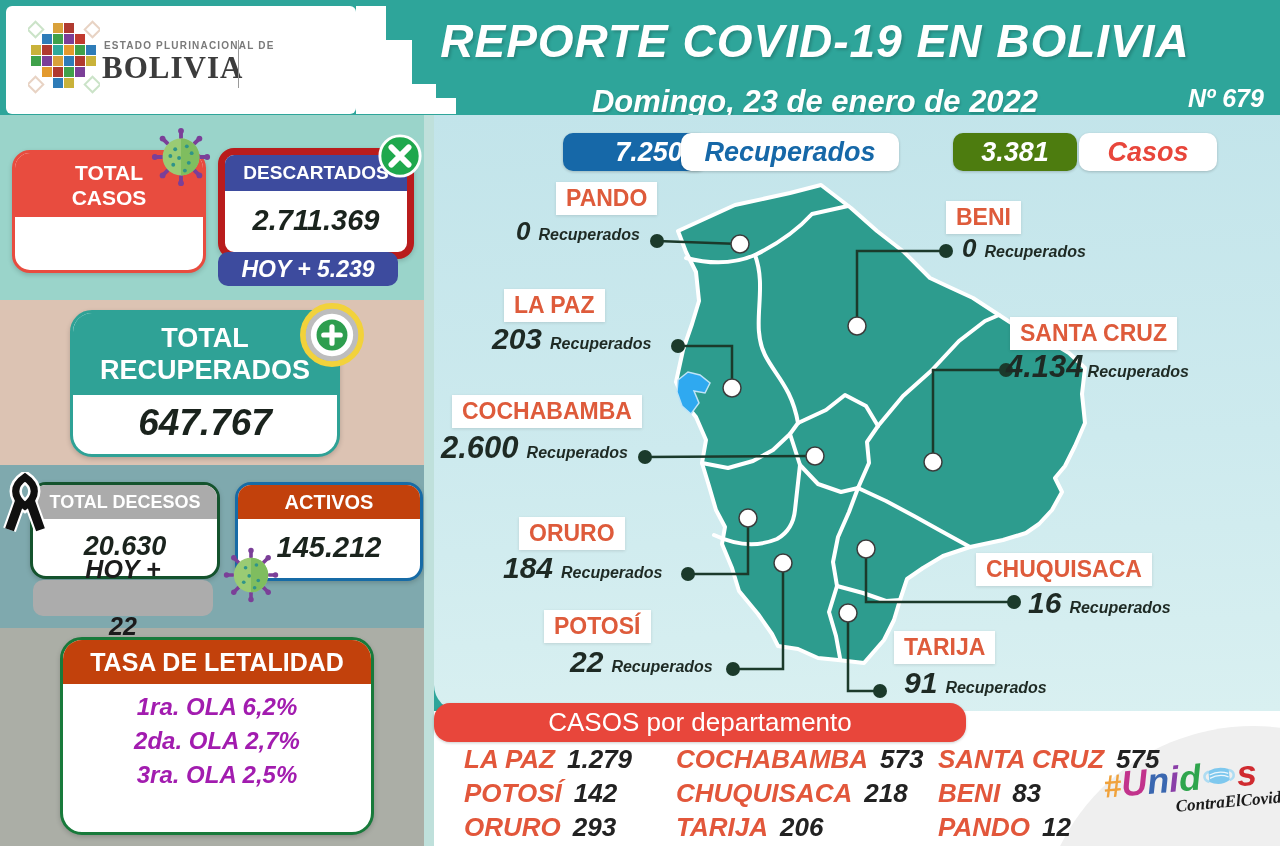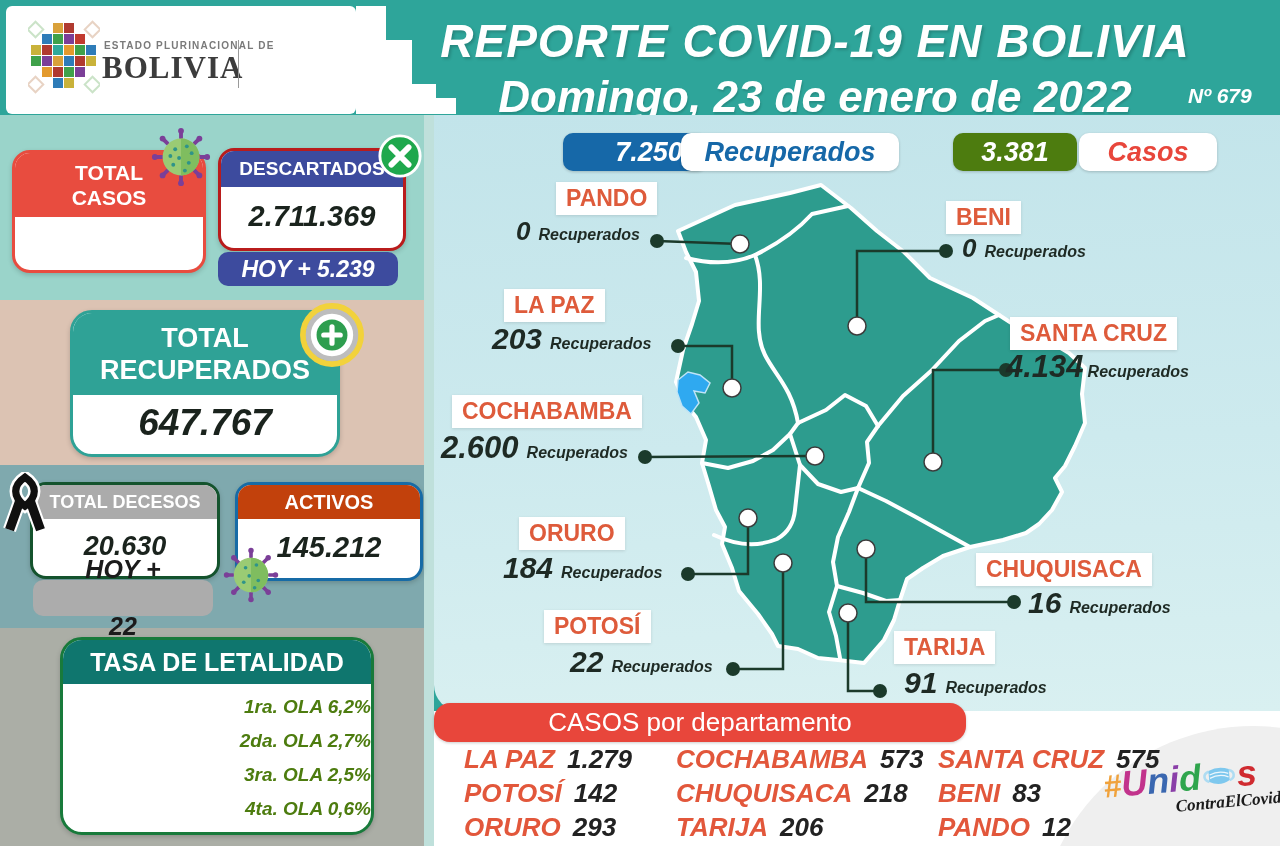--- a/index.html
+++ b/index.html
@@ -16,41 +16,41 @@
   .logo-step4{left:436px;top:98px;width:20px;height:16px;background:#fff;}
   .chakana{left:28px;top:18px;}
   .estado-txt{left:104px;top:40px;font-size:10px;color:#7a7a7a;letter-spacing:1.2px;font-weight:bold;}
   .bolivia-txt{left:102px;top:50px;font-size:31px;font-weight:bold;color:#3c3c3c;
                font-family:"Liberation Serif",serif;letter-spacing:1px;}
   .hdr-divider{left:238px;top:40px;width:1px;height:48px;background:#9a9a9a;}
   .ministerio-txt{left:250px;top:50px;font-size:13px;color:#5f5f5f;line-height:16px;width:110px;}
   .title-wrap{left:434px;top:14px;width:846px;text-align:center;padding-right:84px;box-sizing:border-box;}
   .main-title{font-size:46px;font-weight:bold;font-style:italic;color:#fff;letter-spacing:1px;
               text-shadow:2px 2px 3px rgba(0,0,0,.18);}
-  .sub-title{font-size:44px;font-weight:bold;font-style:italic;color:#fff;margin-top:4px;
+  .sub-title{font-size:31px;font-weight:bold;font-style:italic;color:#fff;margin-top:16px;
              text-shadow:1px 2px 2px rgba(0,0,0,.15);}
-  .report-num{left:1188px;top:84px;font-size:21px;font-weight:bold;font-style:italic;color:#fff;}
+  .report-num{left:1188px;top:84px;font-size:25px;font-weight:bold;font-style:italic;color:#fff;}
 
   
   .panelA{left:0;top:115px;width:424px;height:185px;background:#9AD4CA;}
   .panelB{left:0;top:300px;width:424px;height:165px;background:#DCC3B3;}
   .panelC{left:0;top:465px;width:424px;height:163px;background:#7FA9AE;}
   .panelD{left:0;top:628px;width:424px;height:218px;background:#ABAEA6;}
   .v-strip{left:424px;top:115px;width:10px;height:731px;background:#BFE0DB;}
 
   .statbox{position:absolute;background:#fff;overflow:hidden;text-align:center;
            box-shadow:0 2px 5px rgba(0,0,0,.18);}
   .statbox .hd{color:#fff;font-weight:bold;display:flex;flex-direction:column;justify-content:center;}
   .statbox .val{font-weight:bold;font-style:italic;color:#1A231D;display:flex;align-items:center;justify-content:center;}
 
   .box-casos{left:12px;top:150px;width:188px;height:117px;border:3px solid #E84C3F;border-radius:18px;}
   .box-casos .hd{background:#E84C3F;height:64px;font-size:21px;line-height:25px;}
   .box-casos .val{height:50px;font-size:28px;}
 
-  .box-desc{left:218px;top:148px;width:182px;height:97px;border:3px solid #b91c1c;border-radius:16px;}
+  .box-desc{left:218px;top:148px;width:182px;height:97px;border:7px solid #b91c1c;border-radius:16px;}
   .box-desc .hd{background:#3D4B9E;height:36px;font-size:19px;}
   .box-desc .val{height:58px;font-size:29px;}
   .pill-hoy-desc{left:218px;top:252px;width:180px;height:34px;background:#3D4B9E;border-radius:10px;
                  color:#fff;font-size:23px;font-weight:bold;font-style:italic;
                  display:flex;align-items:center;justify-content:center;}
 
   .box-recu{left:70px;top:310px;width:264px;height:141px;border:3px solid #2FA296;border-radius:22px;}
   .box-recu .hd{background:#2FA296;height:82px;font-size:27px;line-height:32px;}
   .box-recu .val{height:56px;font-size:37px;}
 
@@ -59,22 +59,22 @@
   .box-dece .val{height:54px;font-size:27px;}
   .pill-hoy-dece{left:33px;top:580px;width:180px;height:36px;background:#ACACAC;border-radius:10px;
                  color:#1b1b1b;font-size:25px;font-weight:bold;font-style:italic;
                  display:flex;align-items:center;justify-content:center;gap:28px;flex-direction:column;}
 
   .box-acti{left:235px;top:482px;width:182px;height:93px;border:3px solid #176BA6;border-radius:16px;}
   .box-acti .hd{background:#c2410c;height:34px;font-size:20px;}
   .box-acti .val{height:56px;font-size:29px;}
 
   .box-tasa{left:60px;top:637px;width:308px;height:192px;border:3px solid #187A3B;border-radius:22px;}
-  .box-tasa .hd{background:#0f766e;height:44px;font-size:25px;}
-  .box-tasa .body{padding-top:6px;font-size:19px;line-height:34px;font-weight:bold;font-style:italic;color:#4d7c0f;text-align:right;}
+  .box-tasa .hd{background:#c2410c;height:44px;font-size:25px;}
+  .box-tasa .body{padding-top:6px;font-size:24px;line-height:34px;font-weight:bold;font-style:italic;color:#a21caf;}
 
   
   .map-bg{left:434px;top:115px;width:846px;height:596px;
           background:linear-gradient(178deg,#C2E4EA 0%,#CDEAEE 55%,#D9F0F1 100%);
           border-bottom-left-radius:26px;}
   .map-svg{left:426px;top:115px;}
 
   .badge{position:absolute;height:38px;border-radius:10px;display:flex;align-items:center;
          justify-content:center;font-weight:bold;font-style:italic;font-size:27px;
          box-shadow:0 1px 3px rgba(0,0,0,.2);}
@@ -301,21 +301,20 @@
         <circle cx="36" cy="46" r="2"></circle>
     </g>
   </svg>
 
   <div class="statbox box-tasa">
     <div class="hd">TASA DE LETALIDAD</div>
     <div class="body">
       <div>1ra. OLA 6,2%</div>
       <div>2da. OLA 2,7%</div>
       <div>3ra. OLA 2,5%</div>
-      <div>4ta. OLA 0,6%</div>
     </div>
   </div>
 
   <div class="abs map-bg"></div>
 
   <svg class="abs map-svg" width="854" height="596" viewBox="426 115 854 596">
 
     <path d="M821,185 L851,208 L877,231 L904,252 L930,278 L947,286 L973,298 L999,315
       L1022,330 L1049,341 L1069,353 L1085,368 L1082,394 L1085,423 L1075,446 L1065,466 L1055,478 L1062,492
       L1052,510 L1039,524 L1026,533 L1003,540 L970,547 L943,556 L923,568 L907,579

